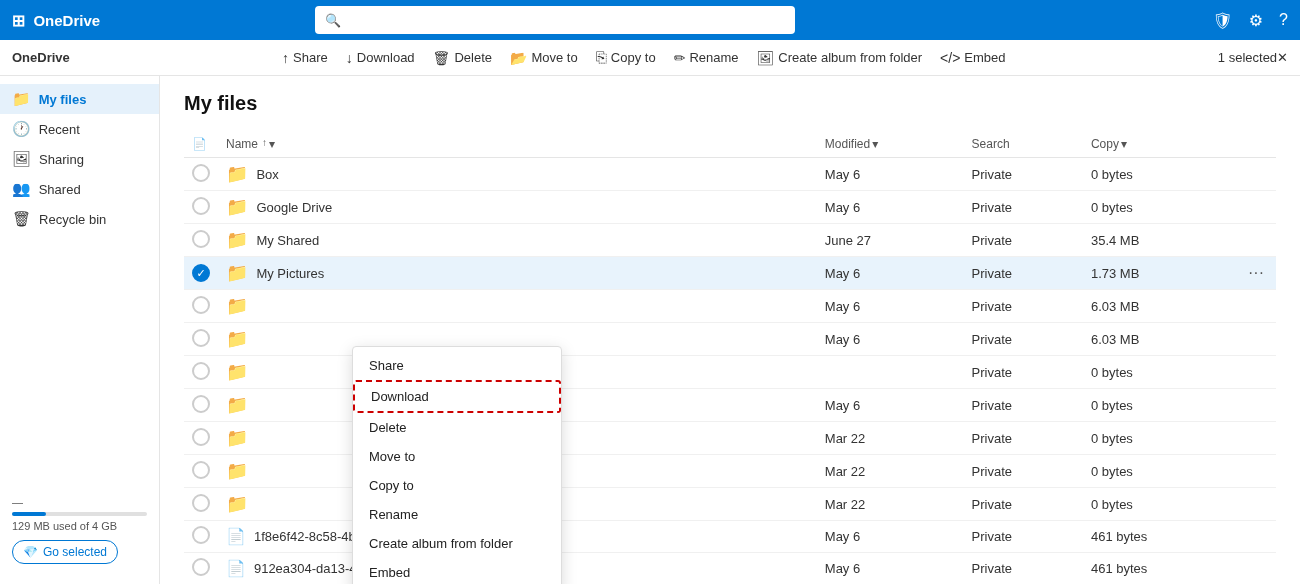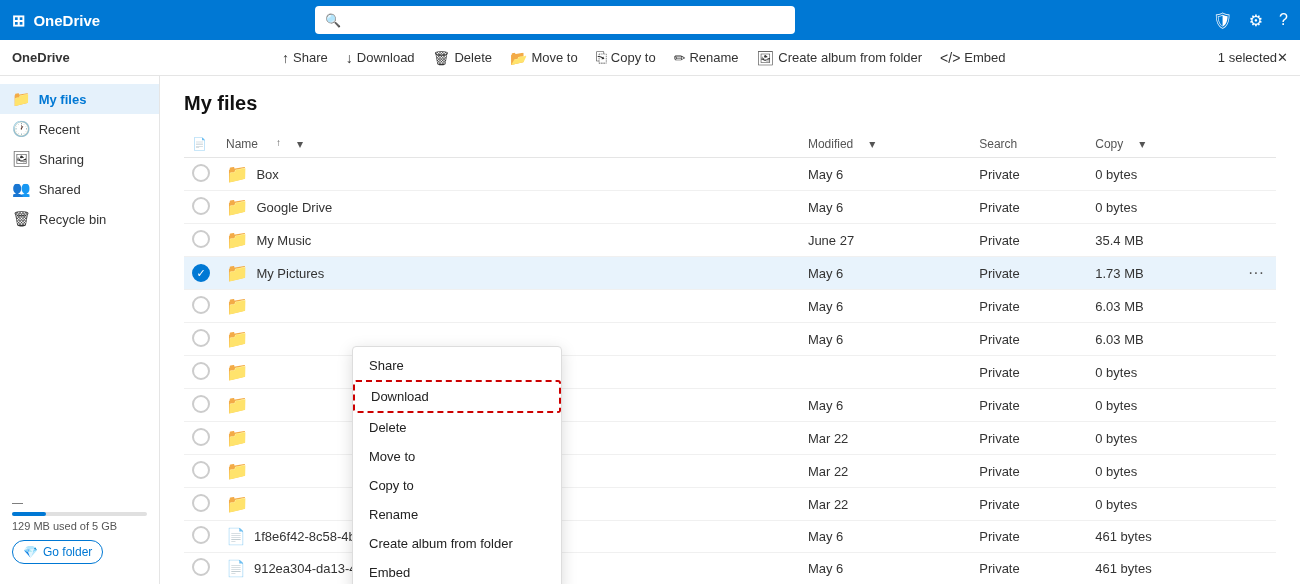--- a/index.html
+++ b/index.html
@@ -94,21 +94,21 @@
     }
     .ctx-item {
       padding: 7px 16px; cursor: pointer; font-size: 13px; color: #222;
       display: flex; align-items: center; gap: 8px;
     }
     .ctx-item.download-highlight {
       border: 2px dashed #c00; border-radius: 3px; background: #fff;
     }
 
     .sort-arrow { font-size: 10px; margin-left: 2px; }
-    .th-inner { display: flex; align-items: flex-start; gap: 16px; }
+    .th-inner { display: flex; align-items: flex-start; gap: 2px; }
   </style>
 </head>
 <body>
 
 <div class="topbar">
   <div class="topbar-logo">
     <span class="topbar-grid-icon">⊞</span>
     <span>OneDrive</span>
   </div>
   <div class="search-bar">
@@ -186,24 +186,24 @@
       <div class="sidebar-item">
         <span class="sidebar-icon">🗑</span>
         <span>Recycle bin</span>
       </div>
     </div>
     <div class="sidebar-bottom">
       <div>—</div>
       <div class="storage-bar-outer">
         <div class="storage-bar-inner"></div>
       </div>
-      <div>129 MB used of 5 GB</div>
+      <div>129 MB used of 4 GB</div>
       <button class="go-premium-btn">
         <span>💎</span>
-        <span>Go folder</span>
+        <span>Go selected</span>
       </button>
     </div>
   </div>
 
   <div class="main" style="position:relative;">
     <div class="page-title">My files</div>
 
     <table class="file-table">
       <thead>
         <tr>
@@ -260,21 +260,21 @@
     <td>May 6</td>
     <td>Private</td>
     <td>0 bytes</td>
     <td></td>
   </tr>
           <tr>
     <td class="check-cell"><span class="checkbox-circle"></span></td>
     <td>
       <div class="col-name">
         <span class="folder-icon">📁</span>
-        <span>My Music</span>
+        <span>My Shared</span>
       </div>
     </td>
     <td>June 27</td>
     <td>Private</td>
     <td>35.4 MB</td>
     <td></td>
   </tr>
           <tr class="selected">
     <td class="check-cell"><span class="checkbox-circle checked">✓</span></td>
     <td>

